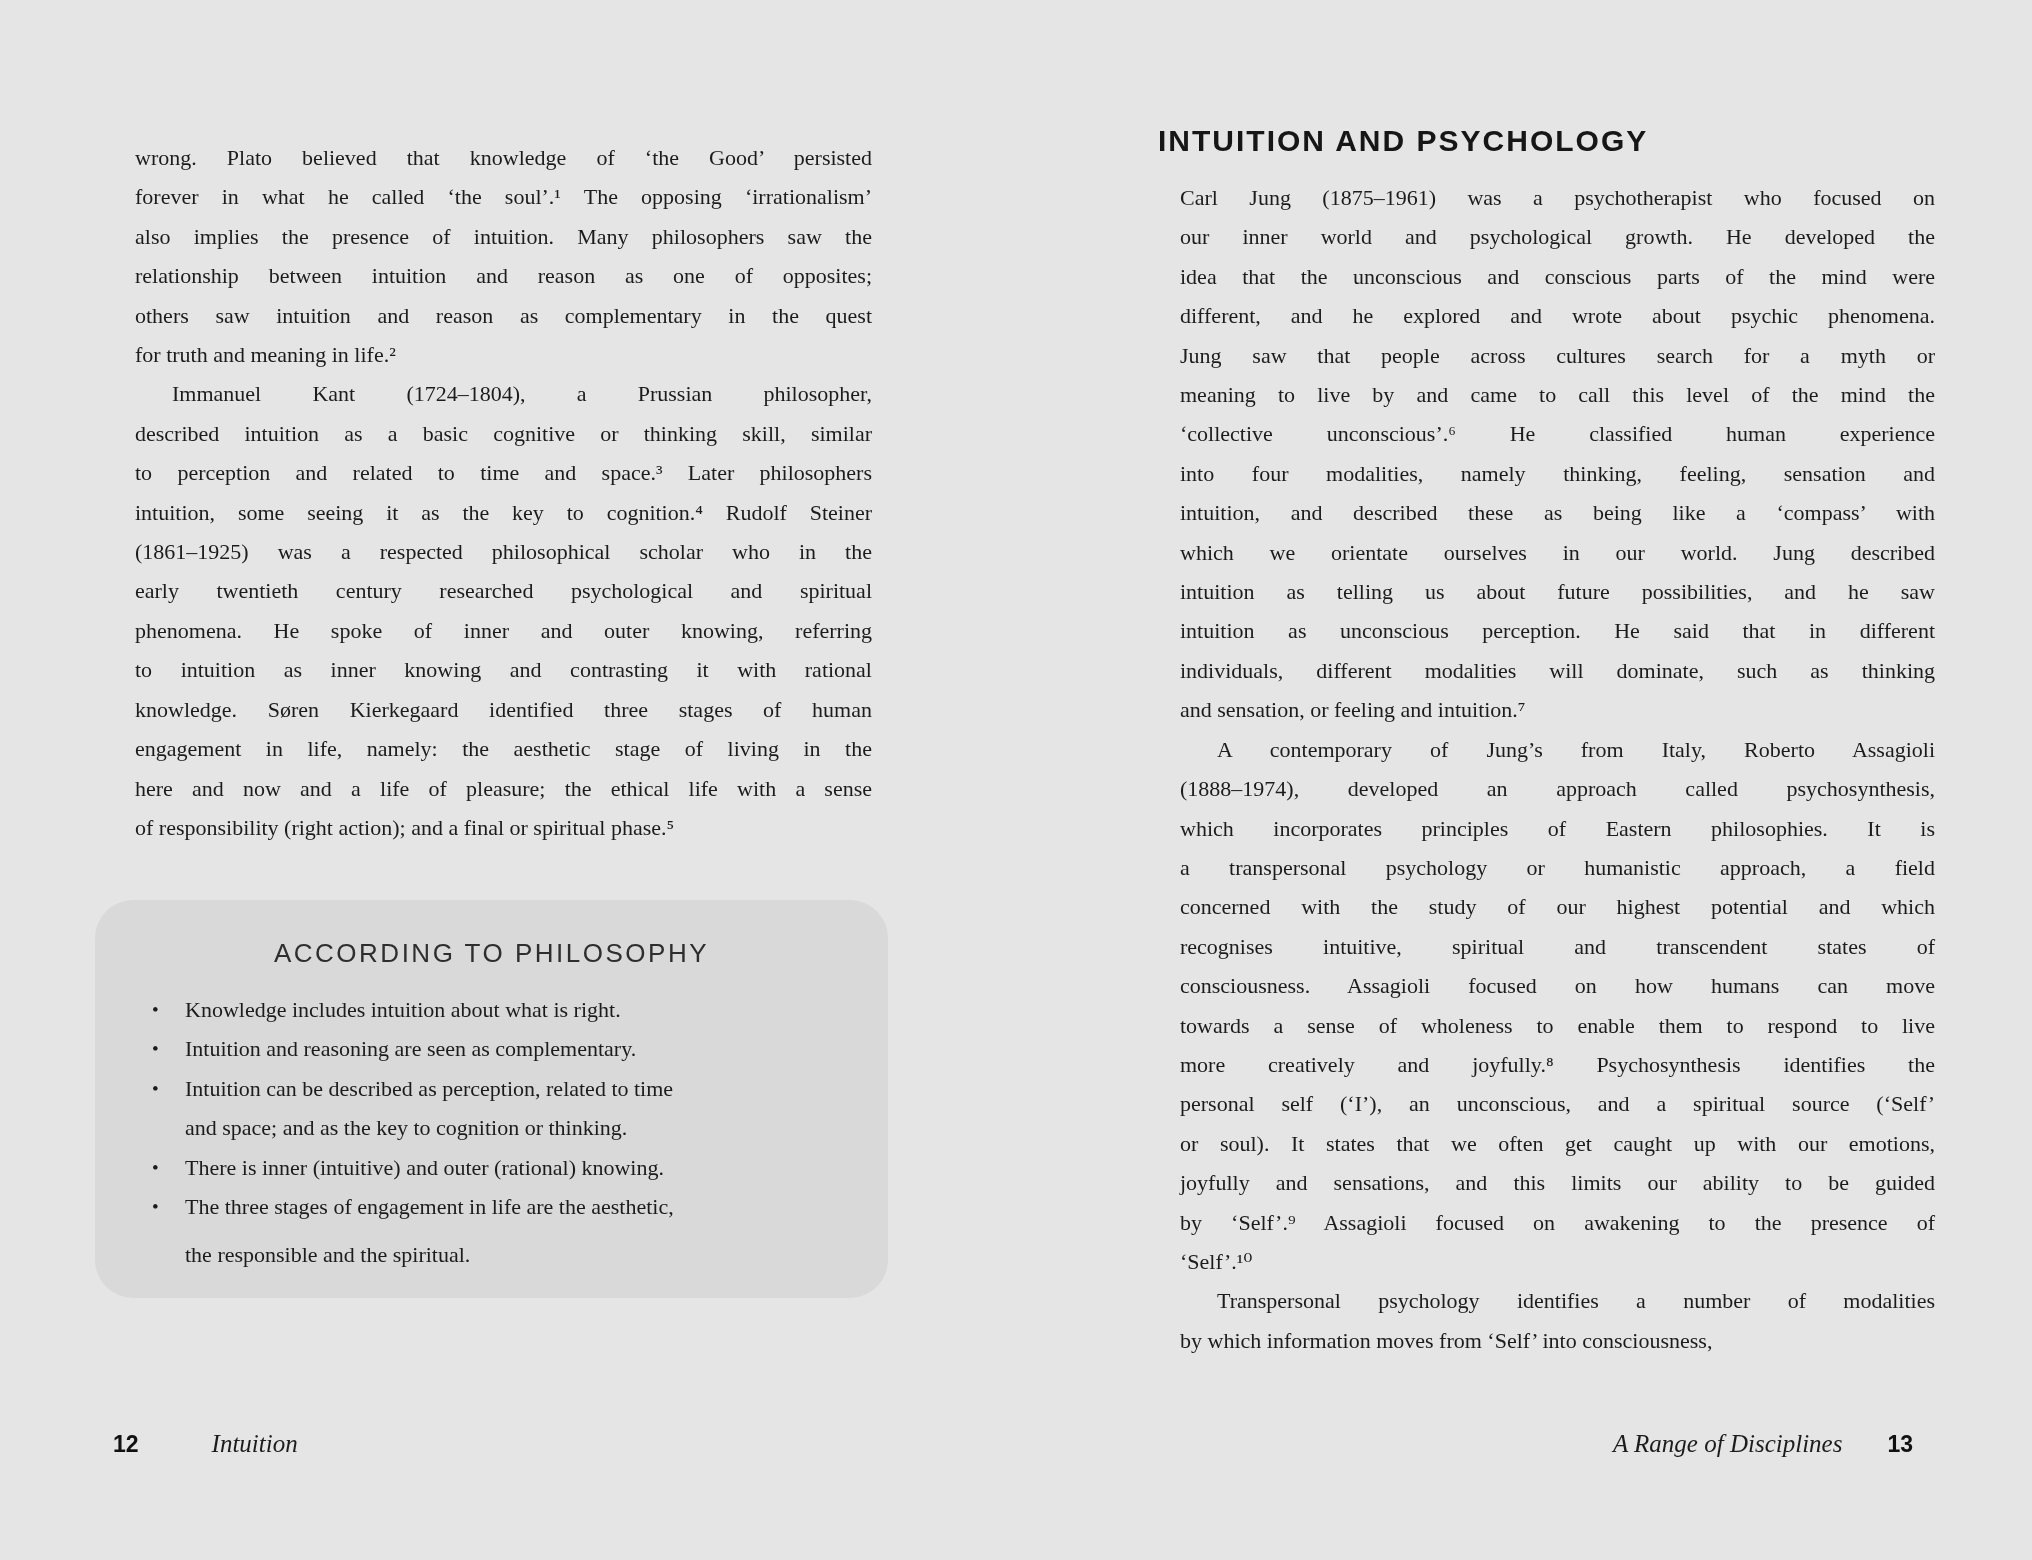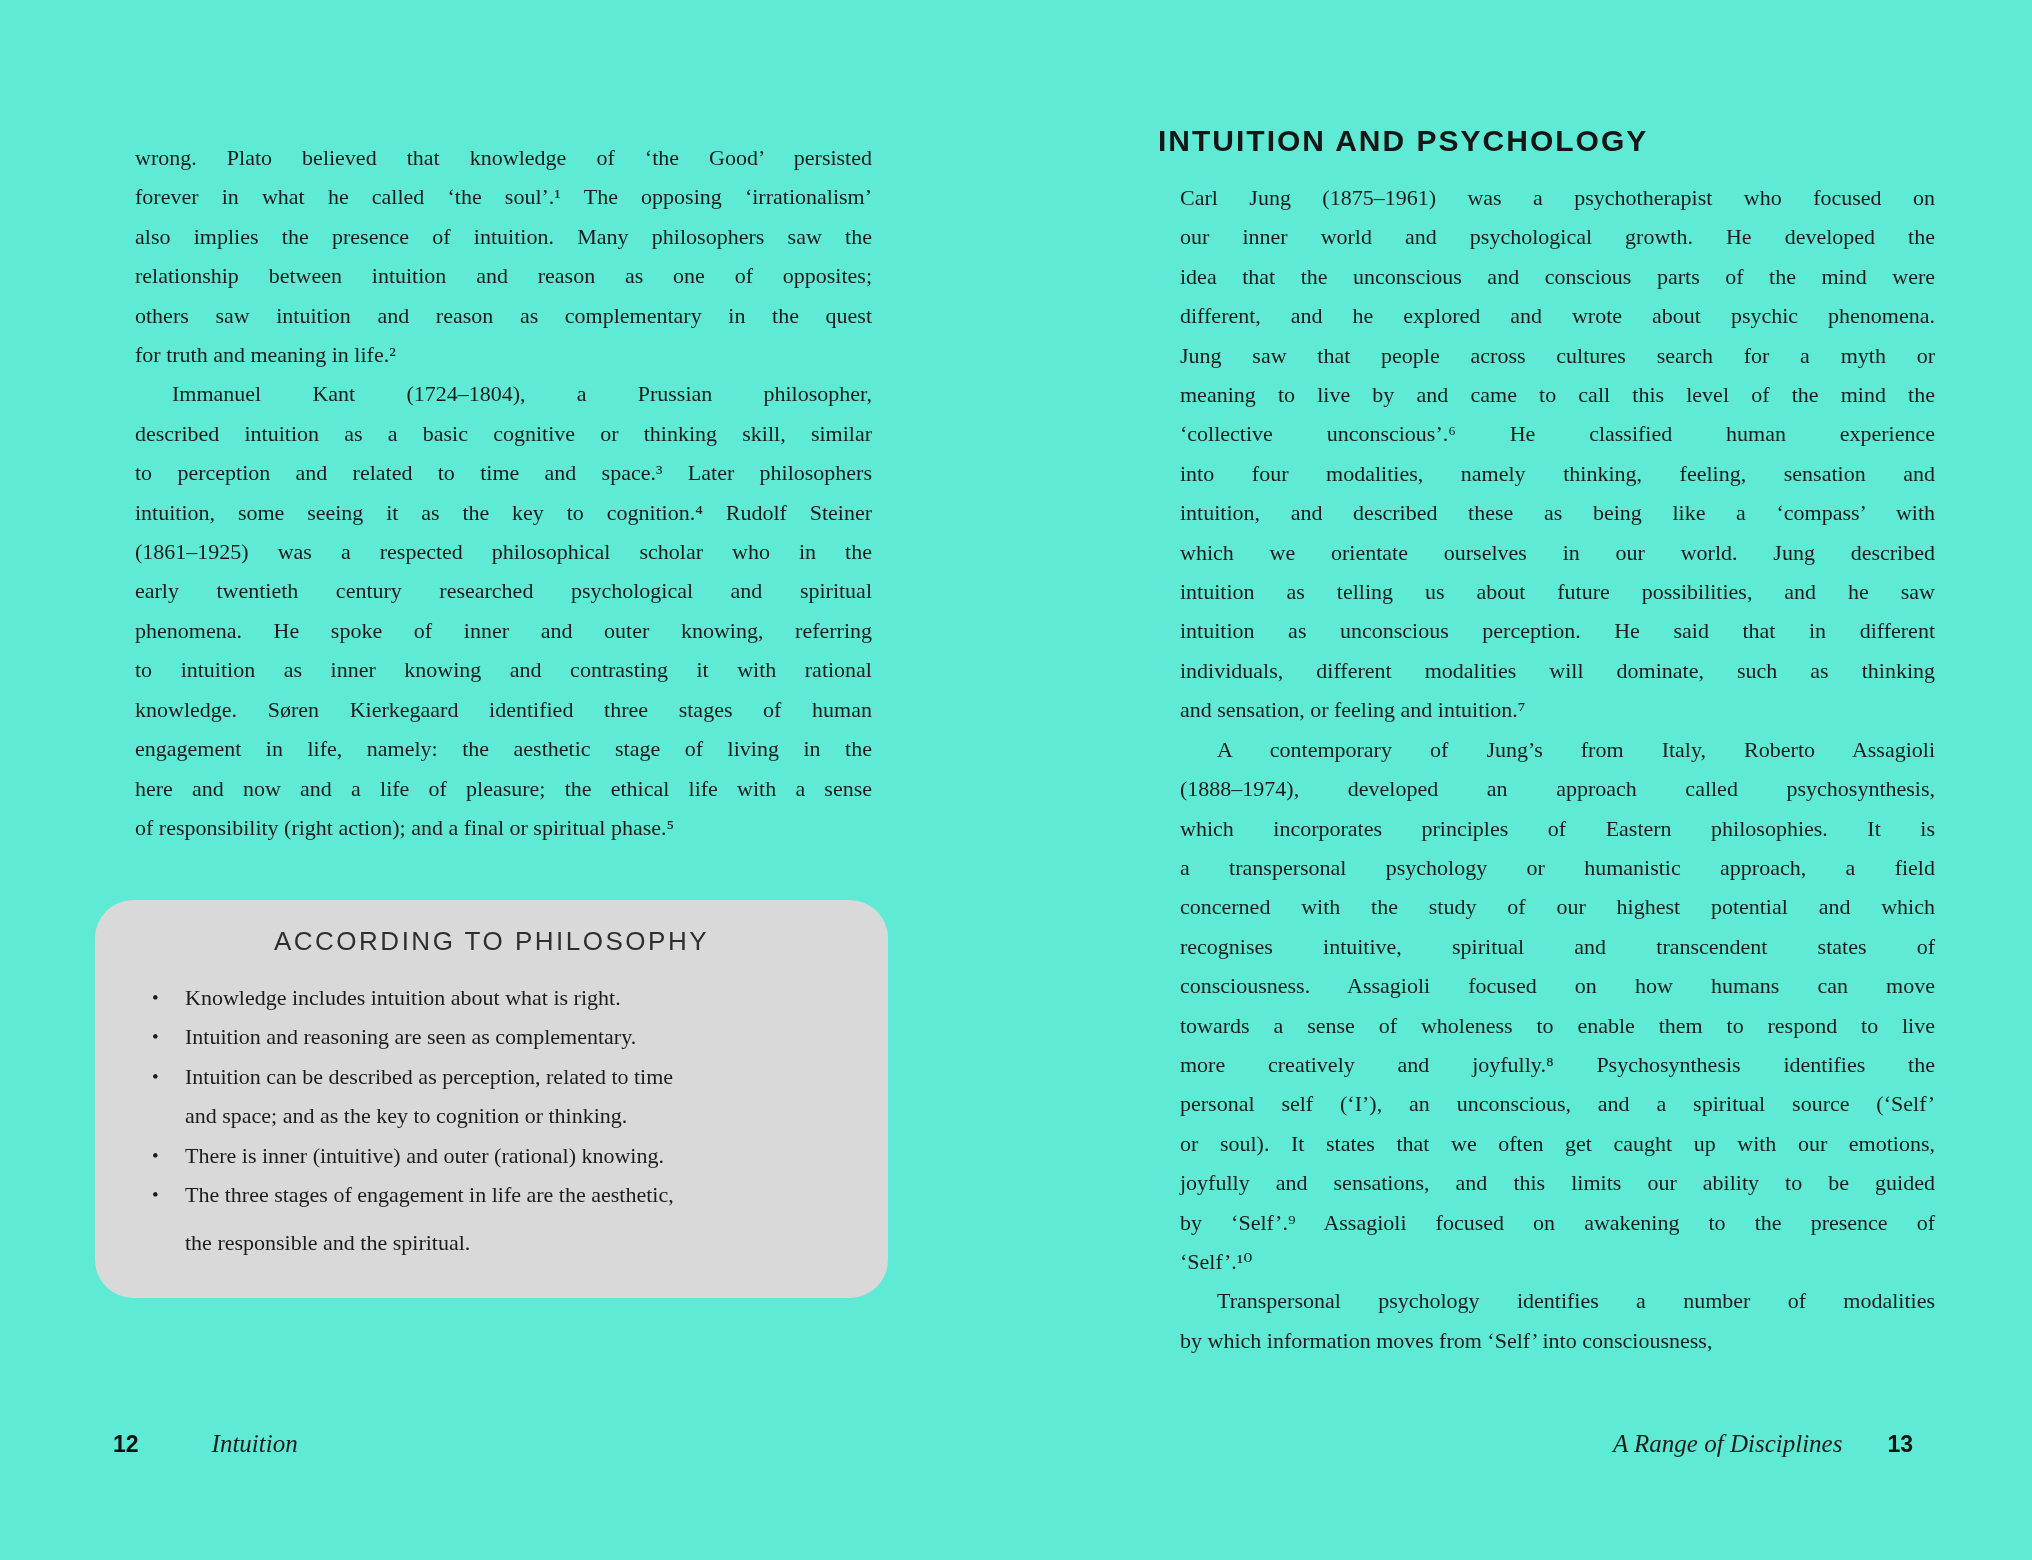--- a/index.html
+++ b/index.html
@@ -36,21 +36,21 @@
     position: absolute;
     left: 95px;
     top: 900px;
     width: 793px;
     height: 398px;
     background: #d9d9d9;
     border-radius: 38px;
     box-sizing: border-box;
   }
   .infobox-title {
-    margin-top: 26px;
+    margin-top: 38px;
     text-align: center;
     font-family: "Liberation Sans", "DejaVu Sans", sans-serif;
     font-weight: 400;
     font-size: 26px;
     letter-spacing: 2.5px;
     color: #2e2e2e;
   }
   .bullets {
     margin-top: 21px;
     padding-left: 57px;
@@ -94,21 +94,21 @@
   }
   .running {
     font-style: italic;
     font-size: 25px;
     color: #1c1c1c;
   }
 </style>
 </head>
 <body>
 
-<div class="spread" style="background: #5eead4; color: rgb(28, 28, 28);">
+<div class="spread" style="background: #e5e5e5; color: rgb(28, 28, 28);">
 
   <div class="page">
     <div class="textcol left-col">
         <div class="para">
           <div class="bline">wrong. Plato believed that knowledge of ‘the Good’ persisted</div>
           <div class="bline">forever in what he called ‘the soul’.¹ The opposing ‘irrationalism’</div>
           <div class="bline">also implies the presence of intuition. Many philosophers saw the</div>
           <div class="bline">relationship between intuition and reason as one of opposites;</div>
           <div class="bline">others saw intuition and reason as complementary in the quest</div>
           <div class="bline last">for truth and meaning in life.²</div>

